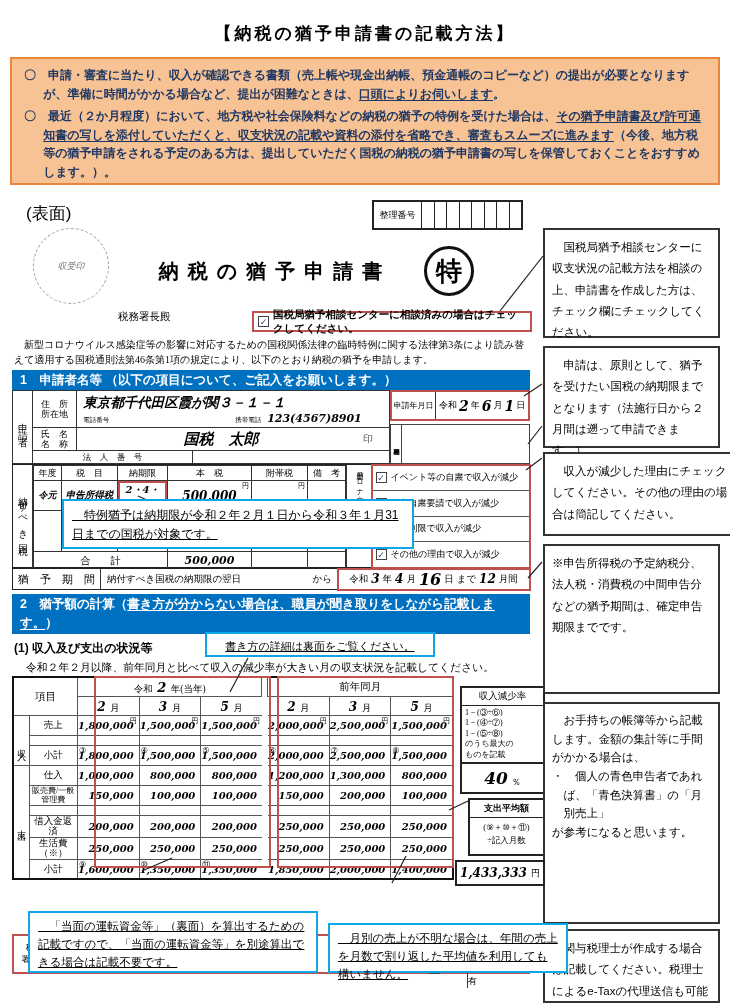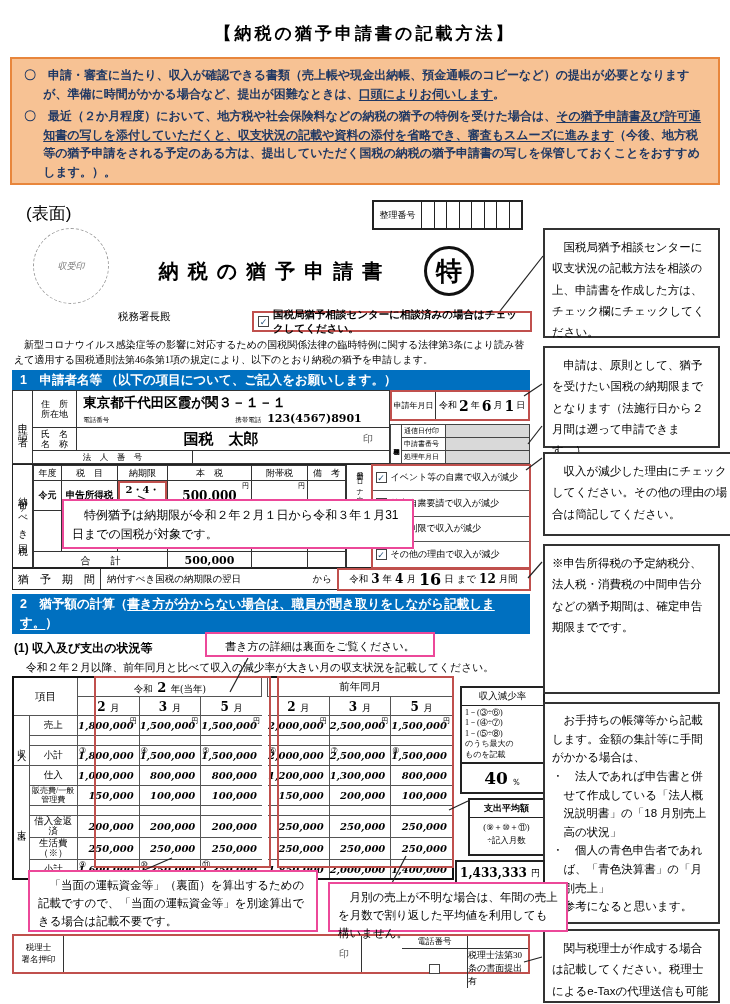--- a/index.html
+++ b/index.html
@@ -1,36 +1,36 @@
 <!DOCTYPE html>
 <html><head>
 <meta charset="utf-8">
 <style>
   * { margin:0; padding:0; box-sizing:border-box; }
   html,body { width:730px; height:1004px; }
   body { position:relative; background:#fff; color:#000;
          font-family:"Liberation Sans", sans-serif; overflow:hidden; }
   .abs { position:absolute; }
   .serif { font-family:"Liberation Serif","DejaVu Serif",serif; }
-  .hand { font-family:"DejaVu Serif",serif; font-weight:700; }
+  .hand { font-family:"DejaVu Serif",serif; font-style:italic; font-weight:700; }
   .v { writing-mode:vertical-rl; text-orientation:upright; }
   .u { text-decoration:underline; text-underline-offset:2px; }
   .bluebar { background:#0070c0; color:#fff; font-weight:700; }
   .cbx { display:inline-block; width:11px; height:11px; border:1px solid #444;
          background:#fff; font-size:9px; line-height:10px; text-align:center;
          color:#1f4e79; flex:0 0 11px; }
   
   .notice { background:#f7c294; border:2px solid #e8863c; color:#1f3864;
             font-weight:700; font-size:12px; line-height:1.55; padding:7px 12px; }
   .notice p { padding-left:1.6em; text-indent:-1.6em; margin-bottom:4px; }
   
   .blk { border:2px solid #222; background:#fff; }
   .thin { border:1px solid #444; }
   .red { border:2px solid #c0504d; }
-  .callout { border:2px solid #ec4899; background:#fff; font-size:11.5px; line-height:1.55; padding:5px 8px; }
+  .callout { border:2px solid #0ea5e9; background:#fff; font-size:11.5px; line-height:1.55; padding:5px 8px;text-decoration:underline; }
   .side { border:2px solid #333; background:#fff; font-size:11.5px; line-height:1.85;
           padding:7px 7px; z-index:2; }
   .side p.ind { text-indent:1em; }
   .side p.itm { padding-left:1em; text-indent:-1em; }
   
   table { border-collapse:collapse; }
   .ftab td { border:1px solid #333; vertical-align:middle; position:relative; padding:0 2px; }
   .lbl { font-family:"Liberation Serif","DejaVu Serif",serif; font-size:9px; text-align:center; line-height:1.15; }
   .gray { background:#d9d9d9; }
   .yen { position:absolute; top:0; right:2px; font-size:7px;
@@ -40,21 +40,21 @@
   .stab td { border:1px solid #555; position:relative; padding:0; }
   .stab { border:2px solid #111; }
   .stab .rl { font-family:"Liberation Serif",serif; font-size:9.5px; text-align:center; line-height:1.1; }
   .stab .val { font-family:"DejaVu Serif",serif; font-style:italic; font-weight:700;
                font-size:10px; text-align:right; padding-right:5px; }
   .gapc { border-top:none !important; border-bottom:none !important;
           border-left:none !important; border-right:none !important; background:#fff; }
   .noR { border-right:none !important; } .noL { border-left:none !important; }
   .ovl { pointer-events:none; z-index:3; }
   svg.lines { z-index:4; pointer-events:none; }
-  .z5 { z-index:5; } .z6 { z-index:6; }
+  .z5 { z-index:5; } .z6 { z-index:6;margin-top:41px; }
 </style>
 </head>
 <body>
 
 <div class="abs" style="left:0;top:22px;width:730px;text-align:center;font-size:17px;font-weight:700;letter-spacing:3px;">【納税の猶予申請書の記載方法】</div>
 
 <div class="abs notice" style="left:10px;top:57px;width:710px;height:128px;">
   <p><span>〇</span>　<span>申請・審査に当たり、収入が確認できる書類（売上帳や現金出納帳、預金通帳のコピーなど）の提出が必要となりますが、準備に時間がかかる場合など、提出が困難なときは、</span><span class="u">口頭によりお伺いします</span><span>。</span></p>
   <p><span>〇</span>　<span>最近（２か月程度）において、地方税や社会保険料などの納税の猶予の特例を受けた場合は、</span><span class="u">その猶予申請書及び許可通知書の写しを添付していただくと、収支状況の記載や資料の添付を省略でき、審査もスムーズに進みます</span><span>（今後、地方税等の猶予申請をされる予定のある方は、提出していただく国税の納税の猶予申請書の写しを保管しておくことをおすすめします。）。</span></p>
 </div>
@@ -140,34 +140,20 @@
     <span class="hand" style="font-size:14px;">6</span>
     <span class="serif" style="font-size:9px;">月</span>
     <span class="hand" style="font-size:14px;">1</span>
     <span class="serif" style="font-size:9px;">日</span>
   </div>
 </div>
 
 <div class="abs thin" style="left:390px;top:424px;width:140px;height:40px;display:flex;background:#fff;">
   <div style="flex:0 0 11px;border-right:1px solid #444;display:flex;align-items:center;justify-content:center;">
     <span class="v" style="font-size:6px;">税務署整理欄</span>
-  </div>
-  <div style="flex:1;display:flex;flex-direction:column;">
-    <div style="flex:1;display:flex;border-bottom:1px solid #444;">
-      <div class="serif" style="flex:0 0 44px;border-right:1px solid #444;font-size:7px;display:flex;align-items:center;padding-left:2px;">通信日付印</div>
-      <div class="gray" style="flex:1;"></div>
-    </div>
-    <div style="flex:1;display:flex;border-bottom:1px solid #444;">
-      <div class="serif" style="flex:0 0 44px;border-right:1px solid #444;font-size:7px;display:flex;align-items:center;padding-left:2px;">申請書番号</div>
-      <div class="gray" style="flex:1;"></div>
-    </div>
-    <div style="flex:1;display:flex;">
-      <div class="serif" style="flex:0 0 44px;border-right:1px solid #444;font-size:7px;display:flex;align-items:center;padding-left:2px;">処理年月日</div>
-      <div class="gray" style="flex:1;"></div>
-    </div>
   </div>
 </div>
 
 <div class="abs" style="left:12px;top:464px;width:518px;height:104px;display:flex;border:1.5px solid #222;background:#fff;">
   <div style="flex:0 0 20px;border-right:1px solid #333;display:flex;align-items:center;justify-content:center;">
     <span class="v serif" style="font-size:9.5px;letter-spacing:3px;">納付すべき国税</span>
   </div>
   <div style="flex:0 0 313px;">
     <table class="ftab" style="width:100%;height:100%;">
       <tbody>
@@ -449,19 +435,18 @@
   <p class="ind">申請は、原則として、猶予を受けたい国税の納期限までとなります（法施行日から２月間は遡って申請できます。）。</p>
 </div>
 <div class="abs side" style="left:543px;top:452px;width:194px;height:84px;">
   <p class="ind">収入が減少した理由にチェックしてください。その他の理由の場合は簡記してください。</p>
 </div>
 <div class="abs side" style="left:543px;top:544px;width:177px;height:150px;">
   <p>※申告所得税の予定納税分、法人税・消費税の中間申告分などの猶予期間は、確定申告期限までです。</p>
 </div>
 <div class="abs side" style="left:543px;top:702px;width:177px;height:222px;line-height:1.62;">
   <p class="ind">お手持ちの帳簿等から記載します。金額の集計等に手間がかかる場合は、</p>
-  <p class="itm">・　法人であれば申告書と併せて作成している「法人概況説明書」の「18 月別売上高の状況」</p>
   <p class="itm">・　個人の青色申告者であれば、「青色決算書」の「月別売上」</p>
   <p>が参考になると思います。</p>
 </div>
 <div class="abs side" style="left:543px;top:929px;width:177px;height:74px;">
   <p class="ind">関与税理士が作成する場合は記載してください。税理士によるe-Taxの代理送信も可能です。</p>
 </div>
 
 </body></html>

